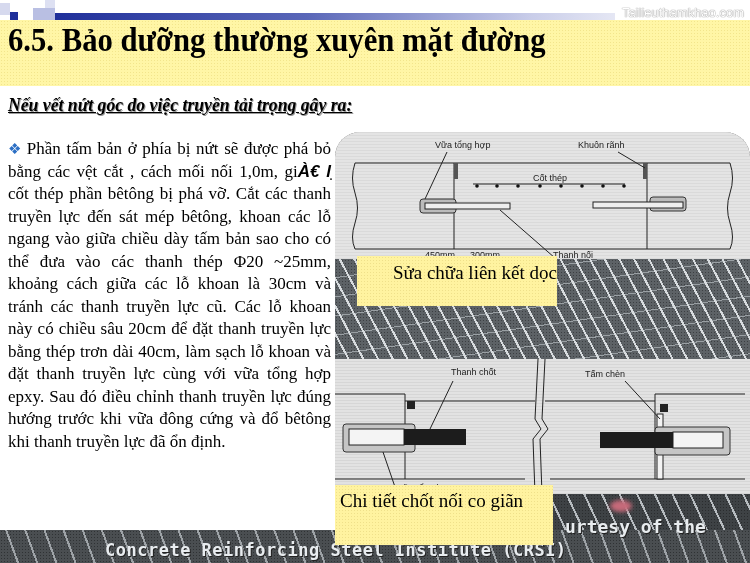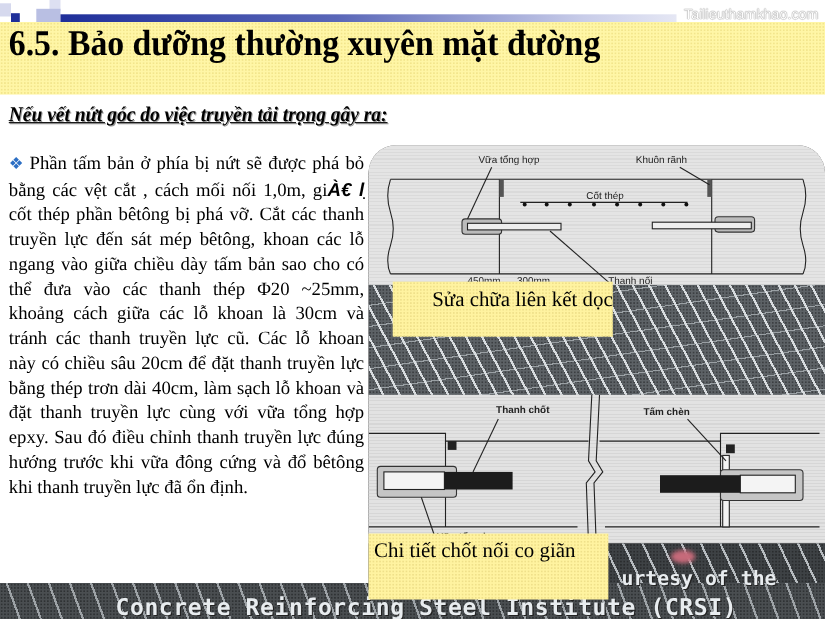--- a/index.html
+++ b/index.html
@@ -65,38 +65,37 @@
       background-image:
         repeating-linear-gradient(62deg, transparent 0 11px, #d8dcdf 11px 13px),
         repeating-linear-gradient(172deg, transparent 0 18px, #9aa0a4 18px 19px),
         radial-gradient(#3c3f42 0.8px, transparent 1px);
       background-size: auto, auto, 3px 3px;
     }
     .diagram2 {
       position: absolute; left: 0; top: 227px; width: 415px; height: 135px;
       background-color: #e2e2e2;
       background-image: repeating-linear-gradient(0deg, #d6d6d6 0 1px, transparent 1px 3px);
-      font-weight: bold;
     }
     .photo2 {
       position: absolute; left: 0; top: 362px; width: 415px; height: 69px;
       background-color: #3e4245;
       background-image:
         repeating-linear-gradient(65deg, transparent 0 14px, #b7bcc0 14px 16px),
         radial-gradient(#2a2c2e 0.8px, transparent 1px);
       background-size: auto, 3px 3px;
     }
     .pink-spot { position: absolute; left: 150px; top: 375px; width: 22px; height: 12px; background: #c66a7a; border-radius: 50%; filter: blur(2px); }
 
     .credit-line {
       position: absolute; font-family: "DejaVu Sans Mono", monospace; font-weight: bold;
       color: #e8ecef; white-space: nowrap; text-shadow: 1px 1px 0 #222;
     }
     .credit1 { left: 565px; top: 516px; font-size: 18px; }
-    .credit2 { left: 105px; top: 540px; font-size: 21px; letter-spacing: 0.5px; }
+    .credit2 { left: 105px; top: 540px; font-size: 17px; letter-spacing: 0.5px; }
     .bottom-strip {
       position: absolute; left: 0; top: 530px; width: 750px; height: 33px;
       background-color: #4a4e51;
       background-image:
         repeating-linear-gradient(70deg, transparent 0 16px, #9ea3a7 16px 18px),
         radial-gradient(#2f3234 0.8px, transparent 1px);
       background-size: auto, 3px 3px;
     }
 
     

